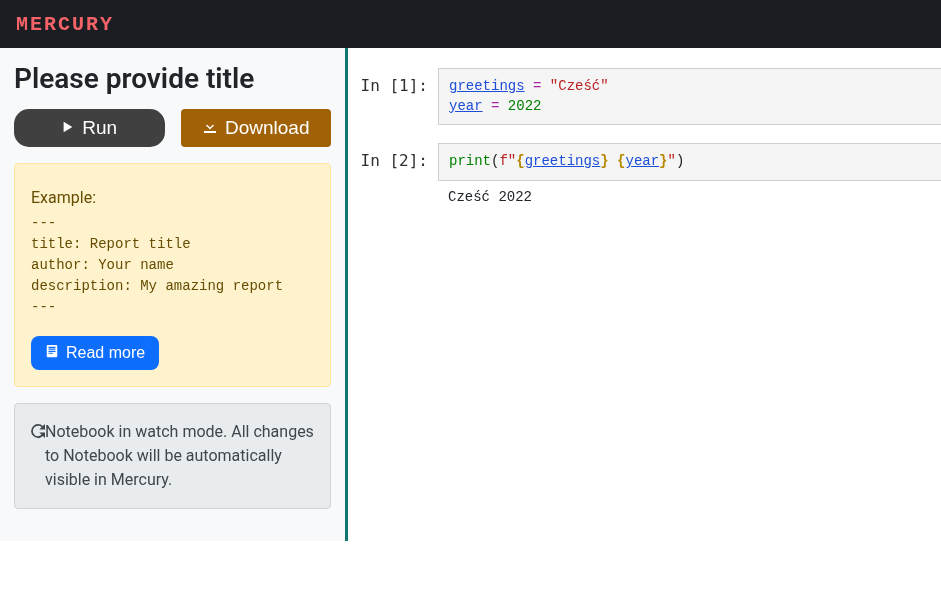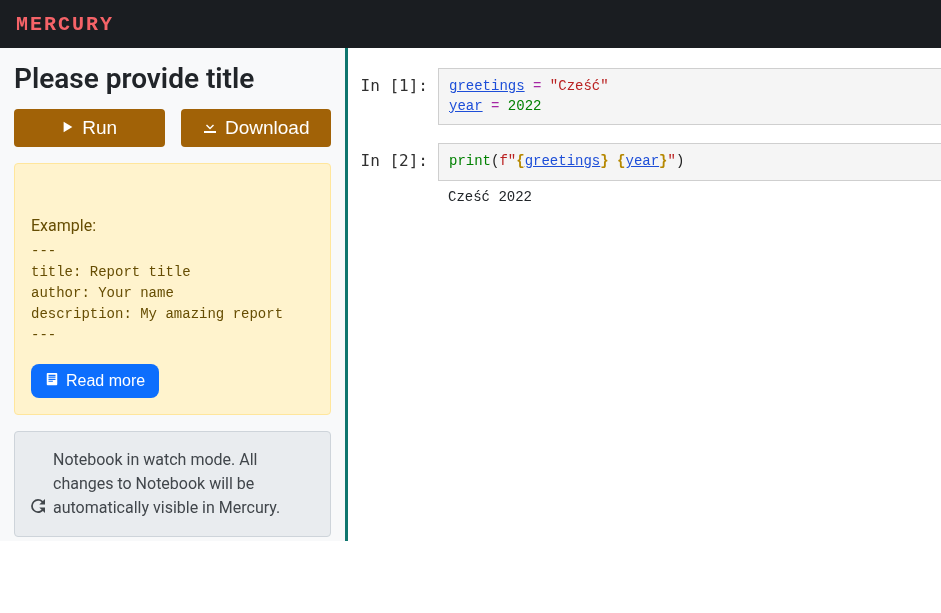--- a/index.html
+++ b/index.html
@@ -5,31 +5,31 @@
 * { box-sizing: border-box; margin: 0; padding: 0; }
 body { font-family: -apple-system, BlinkMacSystemFont, "Segoe UI", Roboto, "Helvetica Neue", Arial, sans-serif; font-size: 16px; color: #212529; background: #fff; }
 .app { display: flex; flex-direction: column; height: 541px; width: 941px; overflow: hidden; }
 .topbar { background: #1a1d21; height: 48px; display: flex; align-items: center; padding: 0 16px; }
 .brand { color: #f56368; font-family: "Courier New", monospace; font-weight: bold; font-size: 20px; letter-spacing: 2px; }
 .main { display: flex; flex: 1; overflow: hidden; }
 .sidebar { width: 348px; background: #f8f9fa; border-right: 3px solid #0f766e; padding: 14px 14px; overflow-y: auto; }
 .title { font-size: 28px; font-weight: 600; margin-bottom: 14px; color: #212529; }
 .btn-row { display: flex; gap: 16px; margin-bottom: 16px; }
 .btn { flex: 1; border: none; border-radius: 4px; color: #fff; font-size: 19px; padding: 8px 0; cursor: pointer; display: flex; align-items: center; justify-content: center; gap: 7px; }
-.btn-run { background: #a16207; }
+.btn-run { background: #404040; border-radius: 15px; }
 .btn-download { background: #a16207; }
 .alert { border-radius: 4px; padding: 16px; margin-bottom: 16px; }
 .alert-warning { background: #fff3cd; border: 1px solid #ffe69c; color: #664d03; }
 .alert-secondary { background: #e9ecef; border: 1px solid #ced4da; color: #41464b; }
 .alert-heading { font-weight: 700; display: flex; gap: 6px; align-items: flex-start; line-height: 1.45; }
 .alert-heading svg { flex-shrink: 0; margin-top: 3px; }
-.example-label { margin-top: 36px; margin-bottom: 6px; }
+.example-label { margin-top: 8px; margin-bottom: 6px; }
 .code-example { font-family: "Courier New", monospace; font-size: 14px; line-height: 1.5; white-space: pre; color: #664d03; }
 .btn-readmore { background: #0d6efd; color: #fff; border: none; border-radius: 8px; padding: 8px 14px; font-size: 16px; cursor: pointer; display: inline-flex; align-items: center; gap: 7px; margin-top: 18px; }
-.watch-text { display: flex; gap: 8px; align-items: flex-end; line-height: 1.5; }
+.watch-text { display: flex; align-items: flex-start; line-height: 1.5; }
 .watch-text svg { flex-shrink: 0; margin-top: 4px; }
 .content { flex: 1; background: #fff; padding: 20px 0 20px 0; overflow-y: auto; }
 .cell { display: flex; margin-bottom: 18px; }
 .prompt { width: 90px; text-align: right; font-family: monospace; font-size: 16px; color: #303030; padding: 8px 10px 0 0; flex-shrink: 0; }
 .cell-body { flex: 1; }
 .code-input { background: #f5f5f5; border: 1px solid #cfcfcf; border-right: none; padding: 8px 10px; font-family: "Courier New", monospace; font-size: 14px; line-height: 1.4; white-space: pre; }
 .code-output { padding: 8px 10px; font-family: "Courier New", monospace; font-size: 14px; }
 .tok-var { color: #1d4ed8; text-decoration: underline; }
 .tok-op { color: #a626a4; }
 .tok-str { color: #ba2121; }

